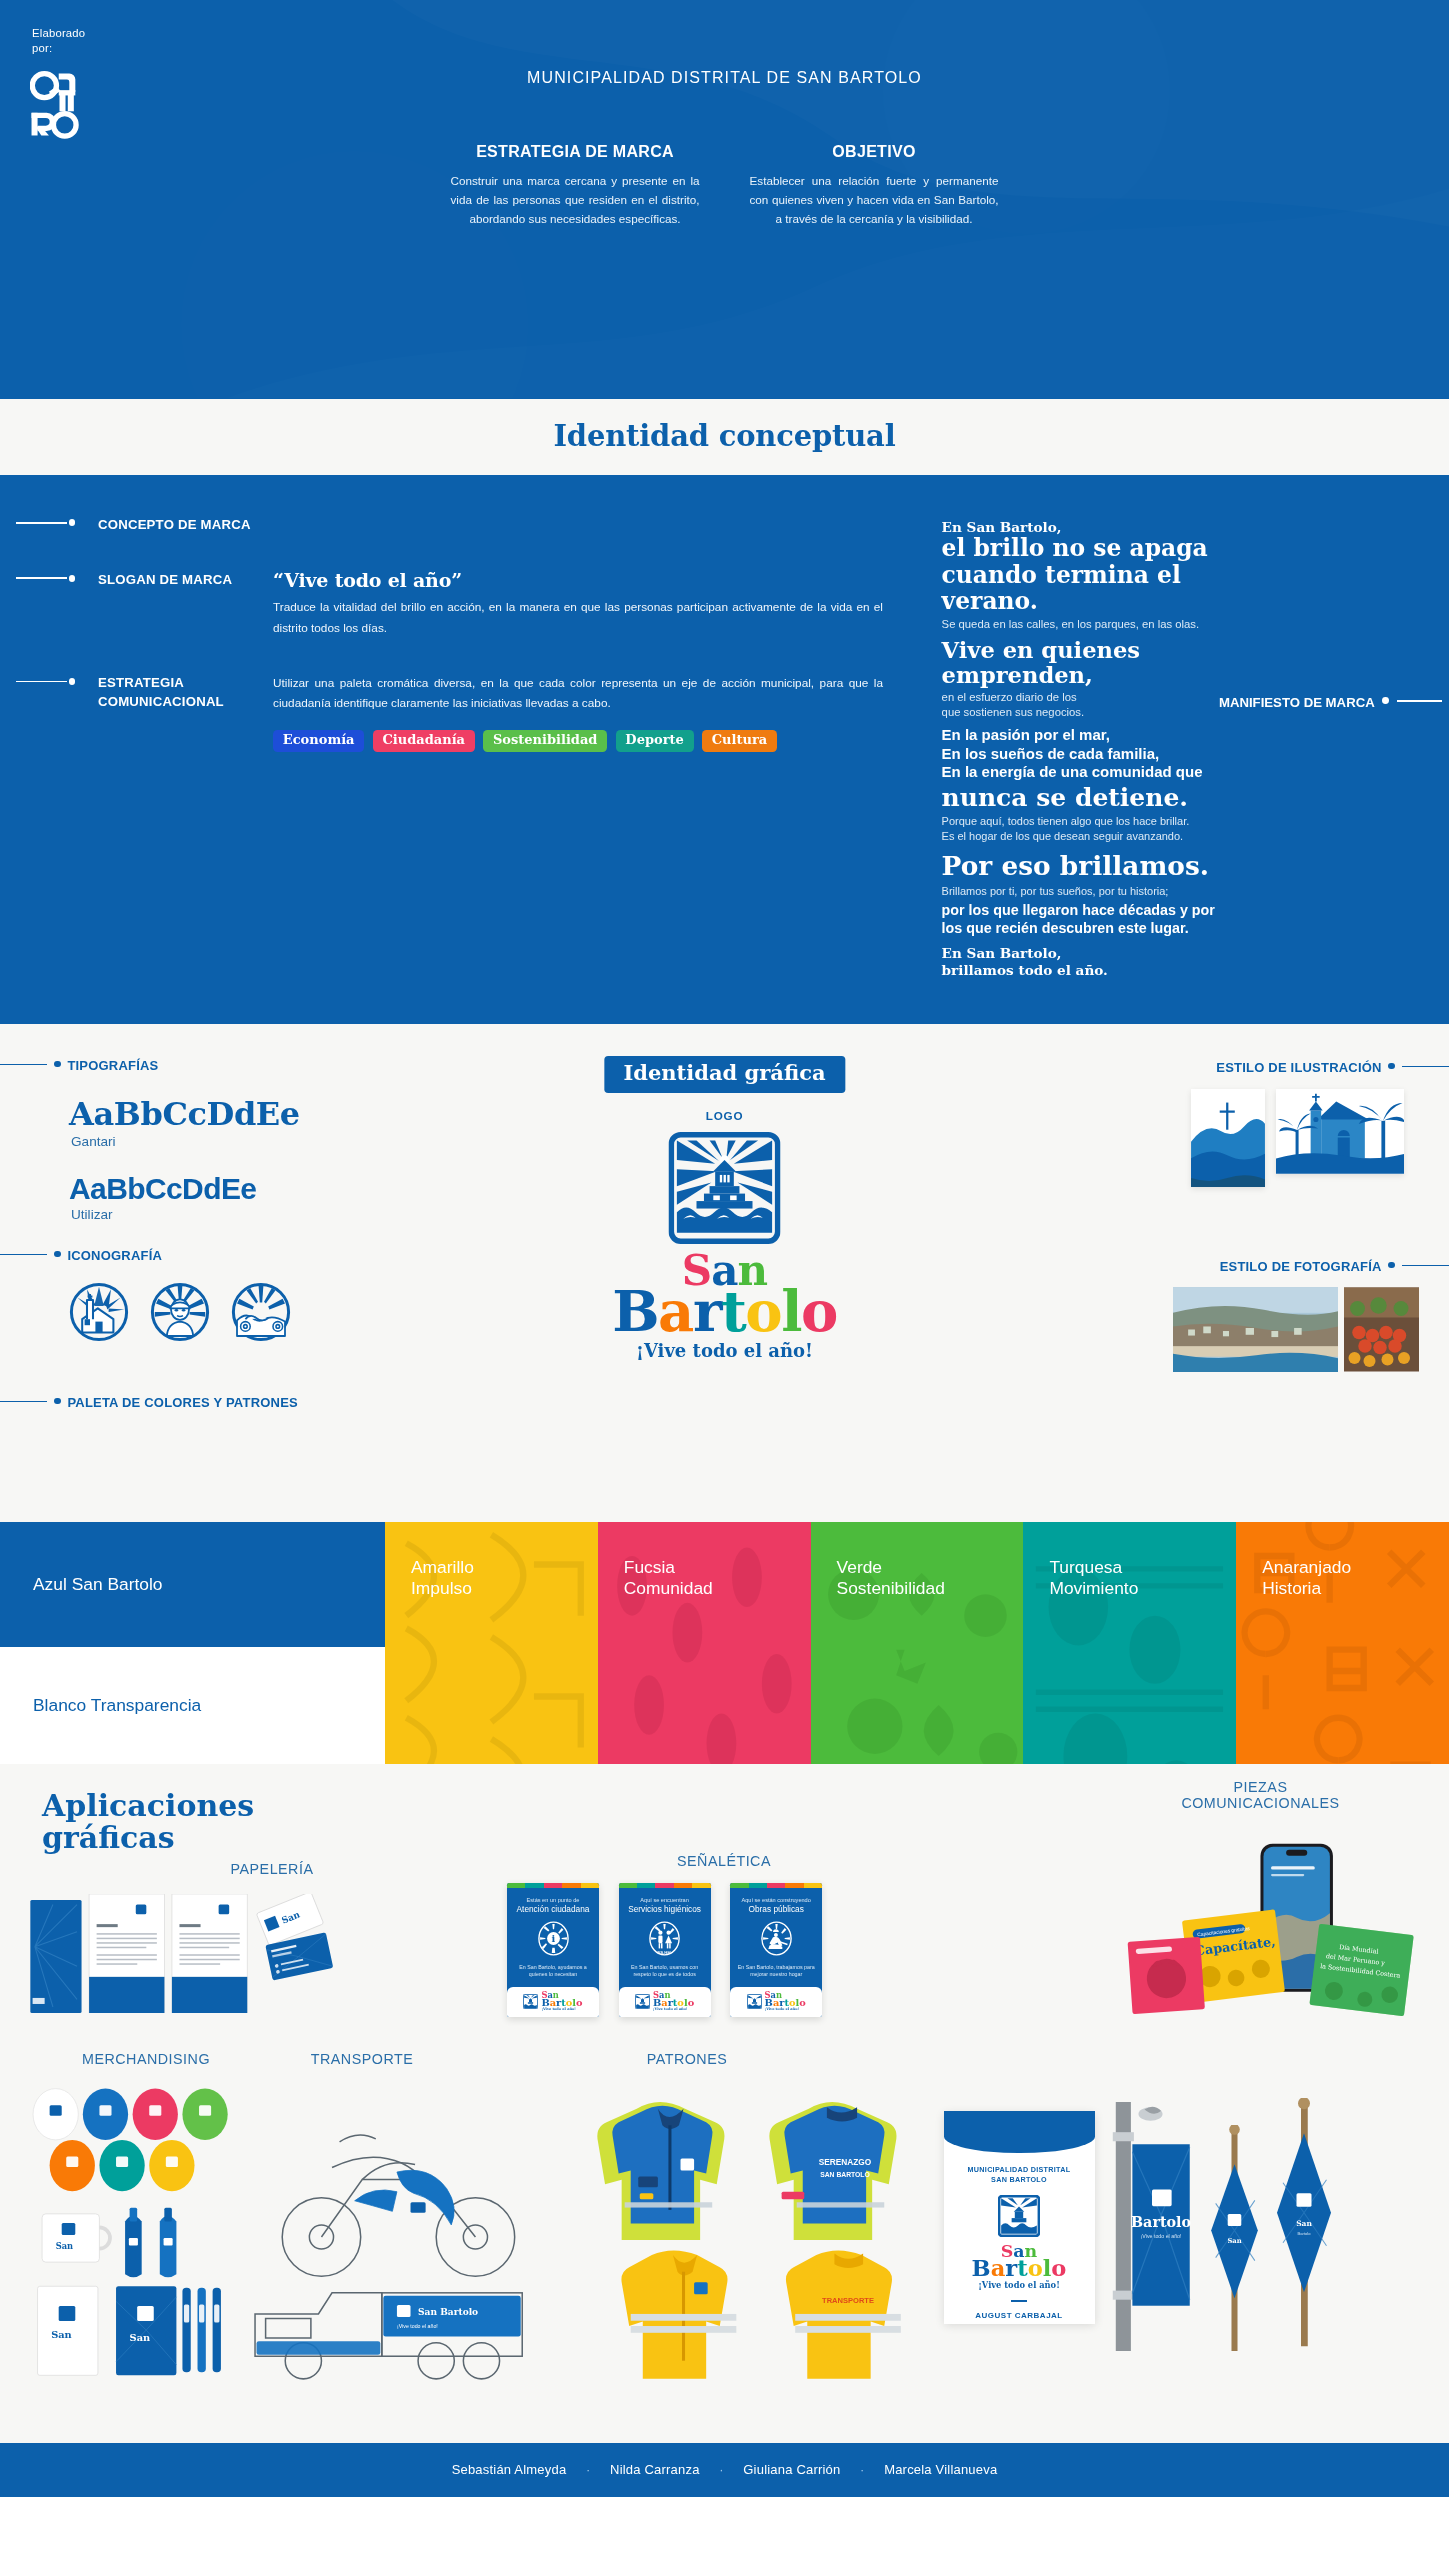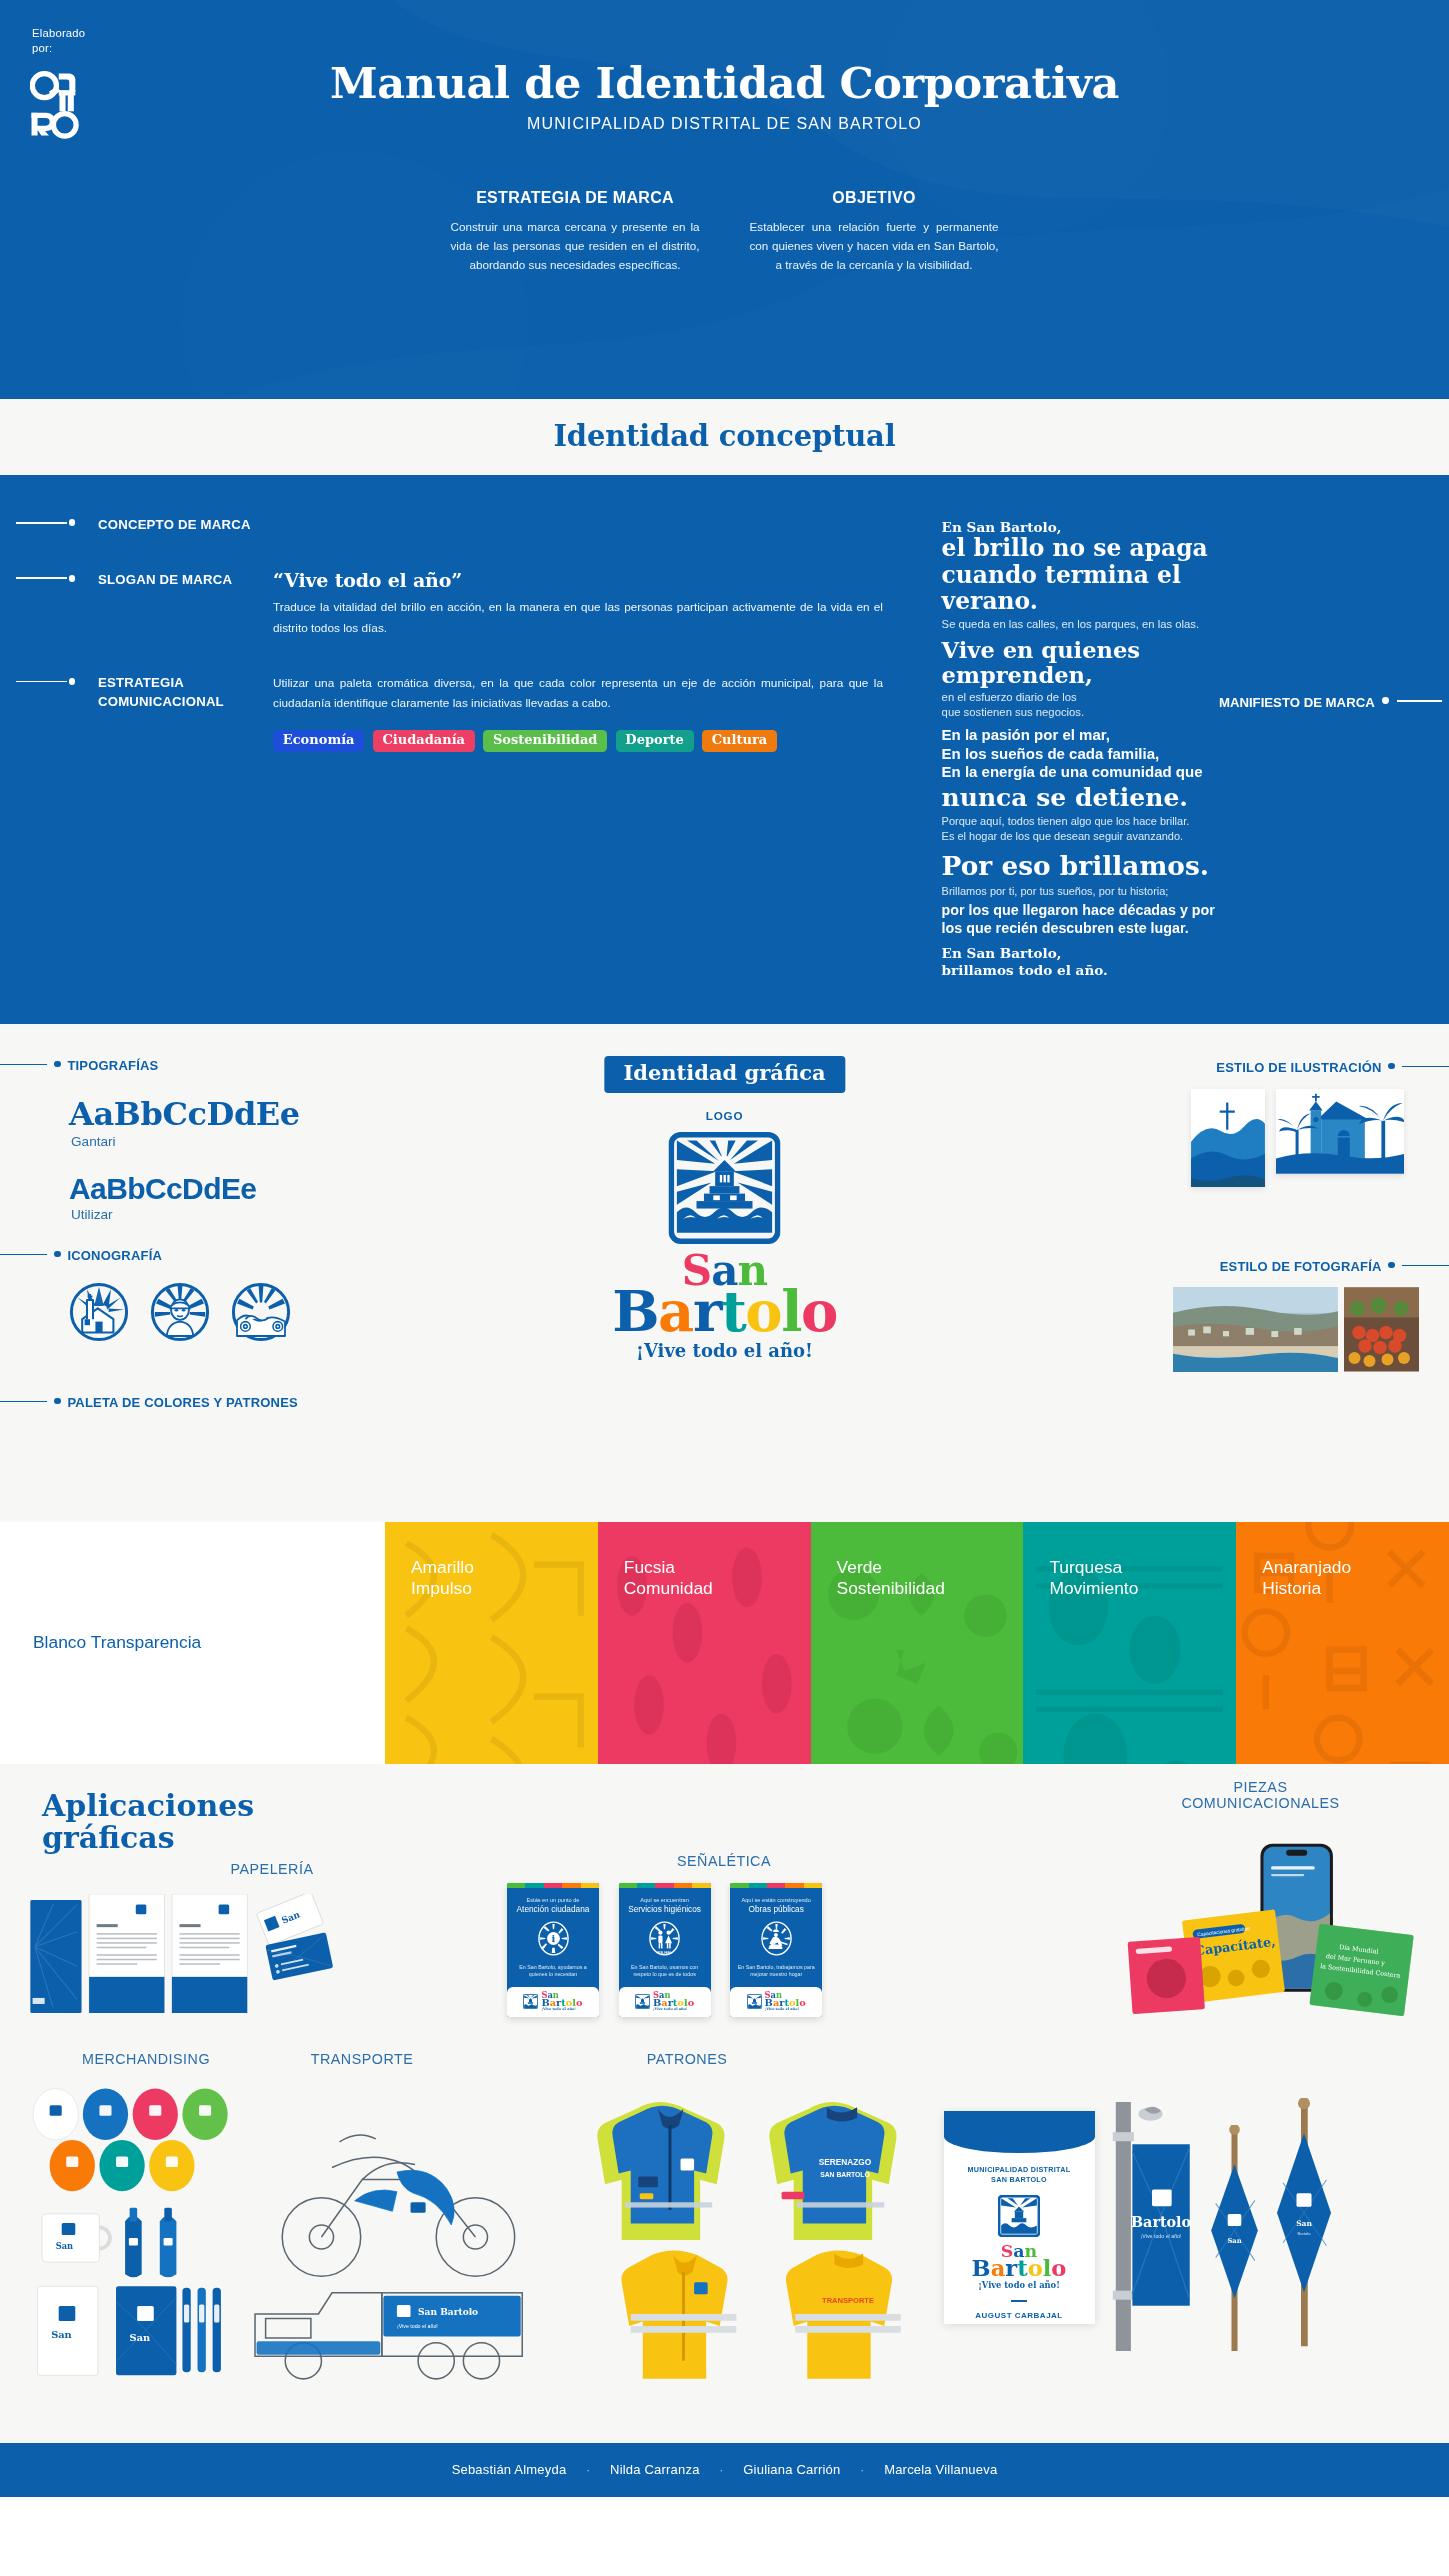--- a/index.html
+++ b/index.html
@@ -274,21 +274,20 @@
         <rect x="50" y="30" width="8" height="26"></rect>
         <rect x="39" y="30" width="8" height="26"></rect>
         <rect x="2" y="58" width="8" height="30"></rect>
         <path d="M2,58 h20 a12,12 0 0 1 0,24 h-12 v-7 h11 a5,5 0 0 0 0,-10 h-19 z"></path>
         <path d="M15,76 l10,12 h-10 l-8,-12 z"></path>
         <circle cx="46" cy="74" r="15" fill="none" stroke="#fff" stroke-width="7"></circle>
       </g>
     </svg>
 
     <div class="header-titles">
-      <div class="main-title">Manual de Identidad Corporativa</div>
       <div class="sub-title">MUNICIPALIDAD DISTRITAL DE SAN BARTOLO</div>
     </div>
 
     <div class="three-cols">
       <div class="col">
         <div class="col-h">ESTRATEGIA DE MARCA</div>
         <div class="col-p">Construir una marca cercana y presente en la vida de las personas que residen en el distrito, abordando sus necesidades específicas.</div>
       </div>
       <div class="col">
         <div class="col-h">OBJETIVO</div>
@@ -606,20 +605,23 @@
               <circle cx="46" cy="24" r="11"></circle>
               <circle cx="76" cy="28" r="10"></circle>
             </g>
         </svg>
       </div>
     </div>
   </div>
 
   <div class="palette">
     <div class="pal-left">
+      <div class="pal-blue">
+        <span class="nm">Azul San Bartolo</span>
+      </div>
       <div class="pal-white">
         <span class="nm">Blanco Transparencia</span>
       </div>
     </div>
 
     <div class="pal-col" style="background:#f9c312">
       <svg class="pal-pat" viewBox="0 0 100 200" preserveAspectRatio="none">
         <g fill="none" stroke="#8a6a00" stroke-width="3">
           <path d="M10 10 q26 14 0 34 M10 50 q26 14 0 34 M10 92 q26 14 0 34 M10 134 q26 14 0 34"></path>
           <path d="M50 6 q30 18 0 40 M50 54 q30 18 0 40 M50 102 q30 18 0 40 M50 150 q30 18 0 40"></path>

